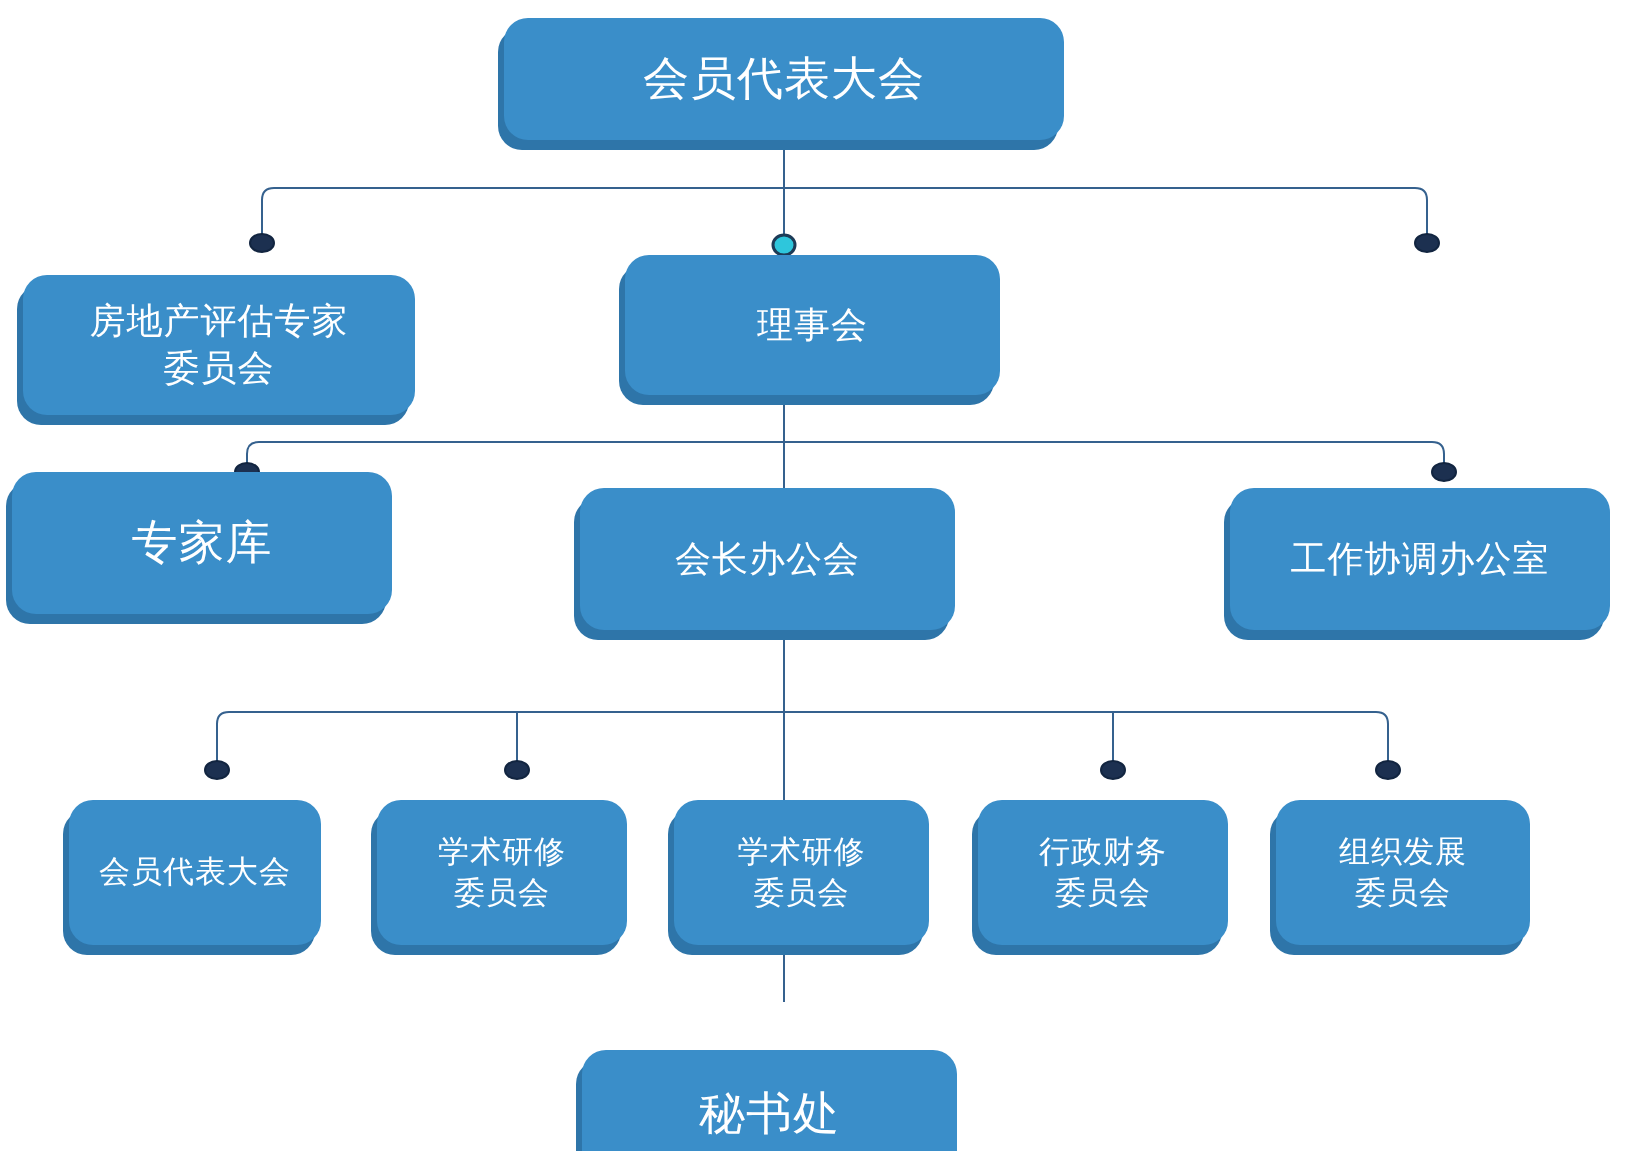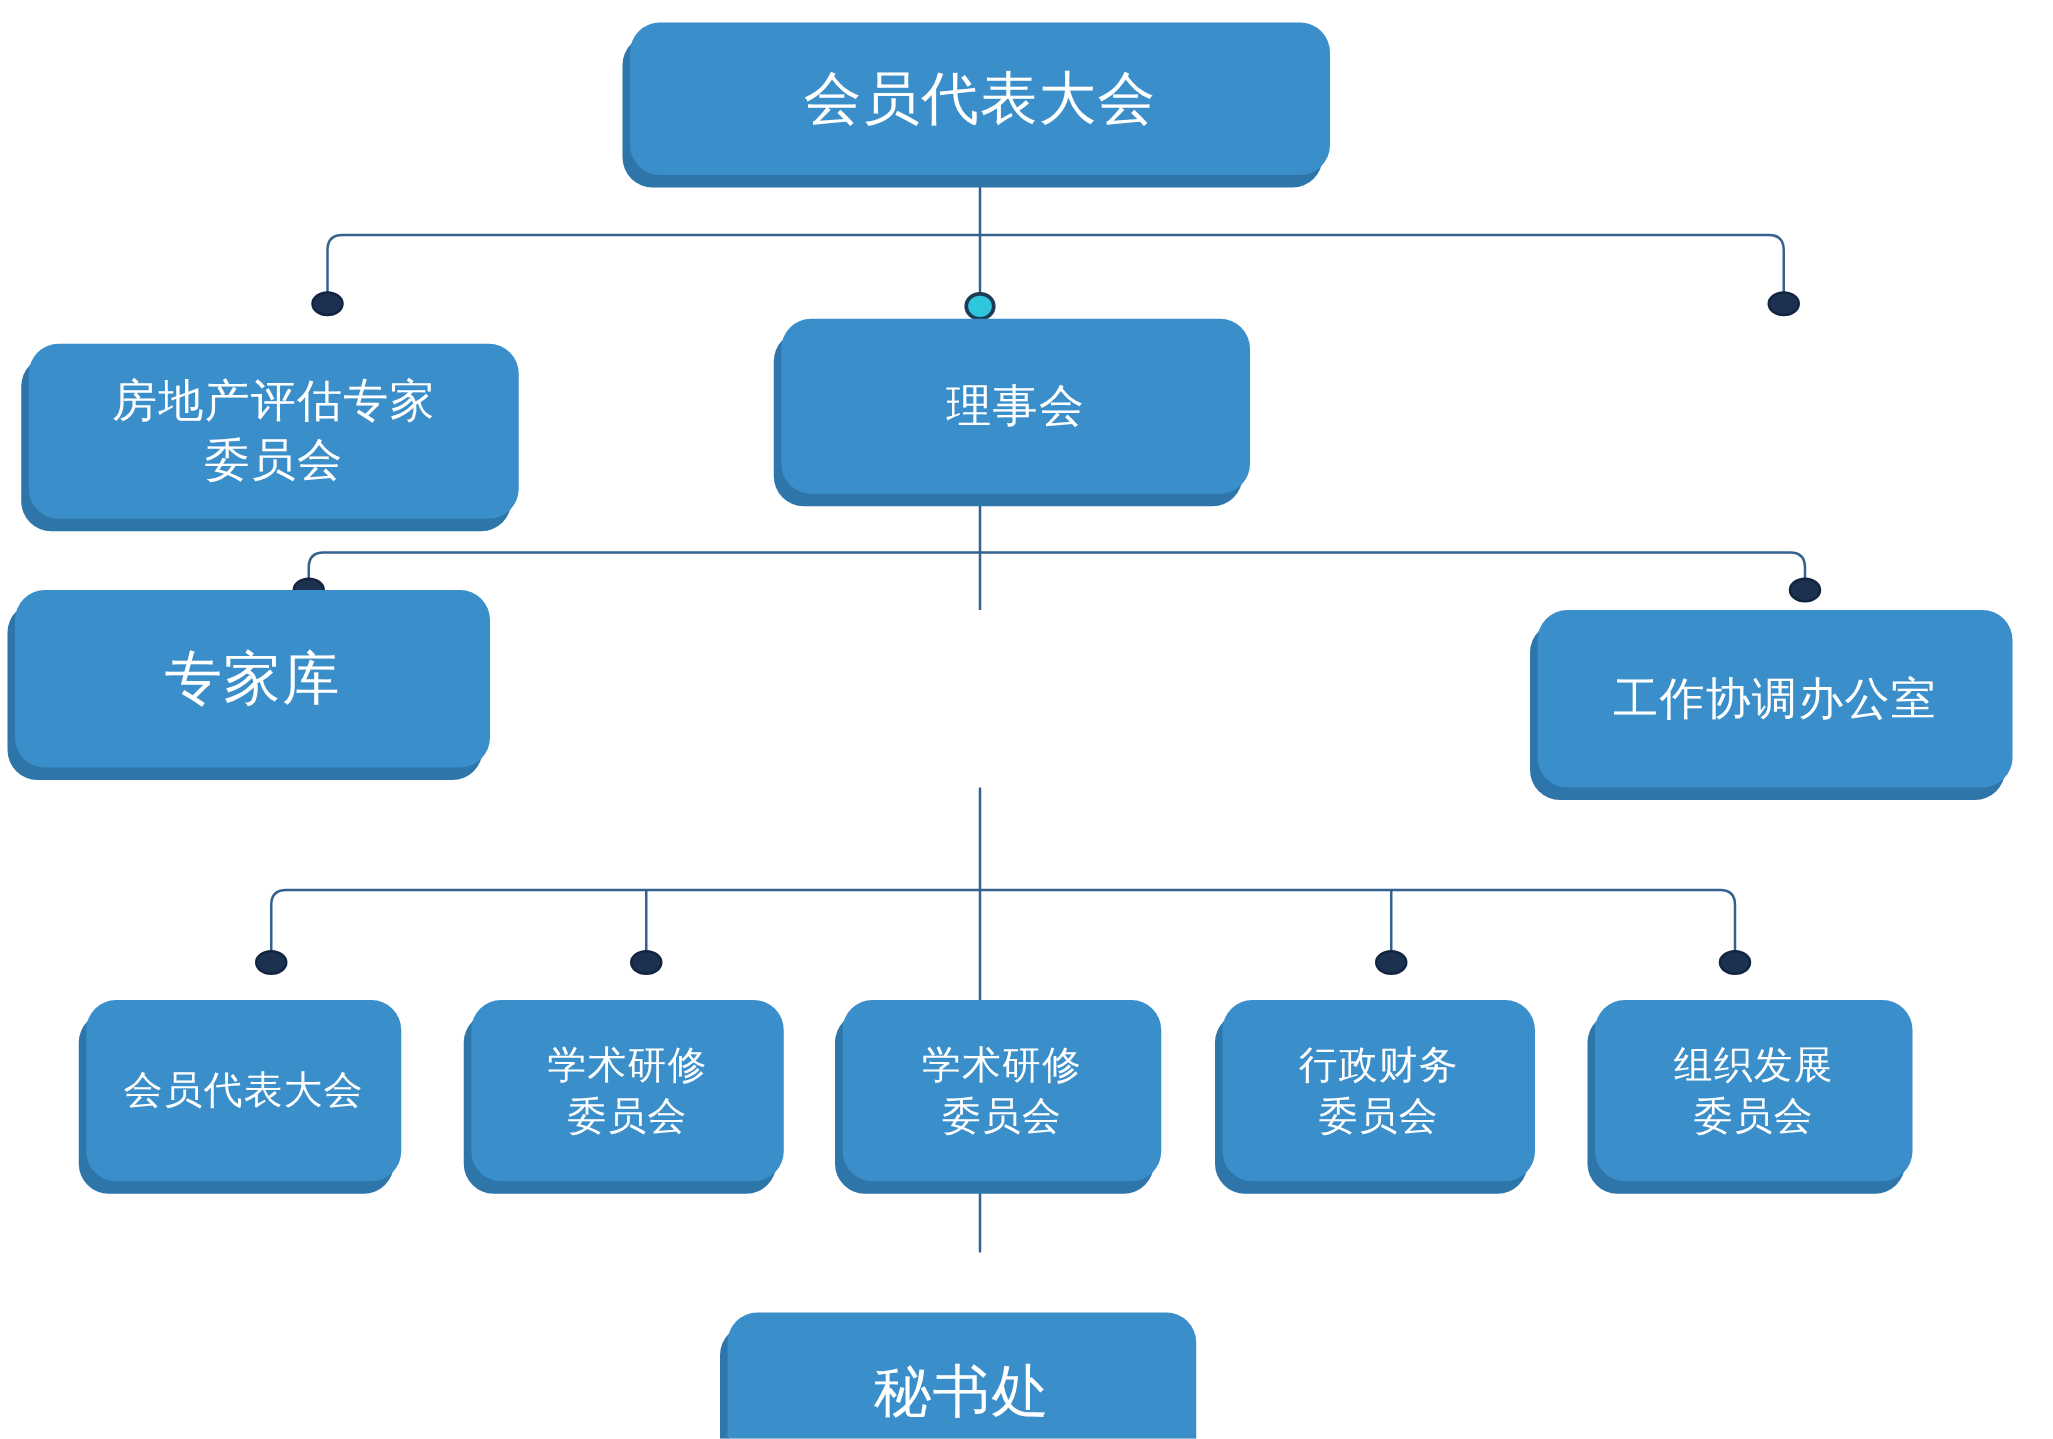--- a/index.html
+++ b/index.html
@@ -77,20 +77,21 @@
     <ellipse class="navy-dot" cx="1388" cy="770" rx="12" ry="9"></ellipse>
   </svg>
 
   <div class="node fs38" style="left:504px; top:18px; width:560px; height:122px;">会员代表大会</div>
 
   <div class="node fs36" style="left:23px; top:249px; width:392px; height:140px;margin-top:26px;">房地产评估专家
 委员会</div>
   <div class="node fs36" style="left:585px; top:255px; width:375px; height:140px;margin-left:40px;">理事会</div>
 
   <div class="node fs38" style="left:12px; top:472px; width:380px; height:142px;">专家库</div>
+  <div class="node fs36" style="left:580px; top:488px; width:375px; height:142px;">会长办公会</div>
   <div class="node fs36" style="left:1230px; top:488px; width:380px; height:142px;">工作协调办公室</div>
 
   <div class="node fs31" style="left:69px; top:800px; width:252px; height:145px;">会员代表大会</div>
   <div class="node fs31" style="left:377px; top:800px; width:250px; height:145px;">学术研修
 委员会</div>
   <div class="node fs31" style="left:674px; top:800px; width:255px; height:145px;">学术研修
 委员会</div>
   <div class="node fs31" style="left:978px; top:800px; width:250px; height:145px;">行政财务
 委员会</div>
   <div class="node fs31" style="left:1276px; top:800px; width:254px; height:145px;">组织发展

